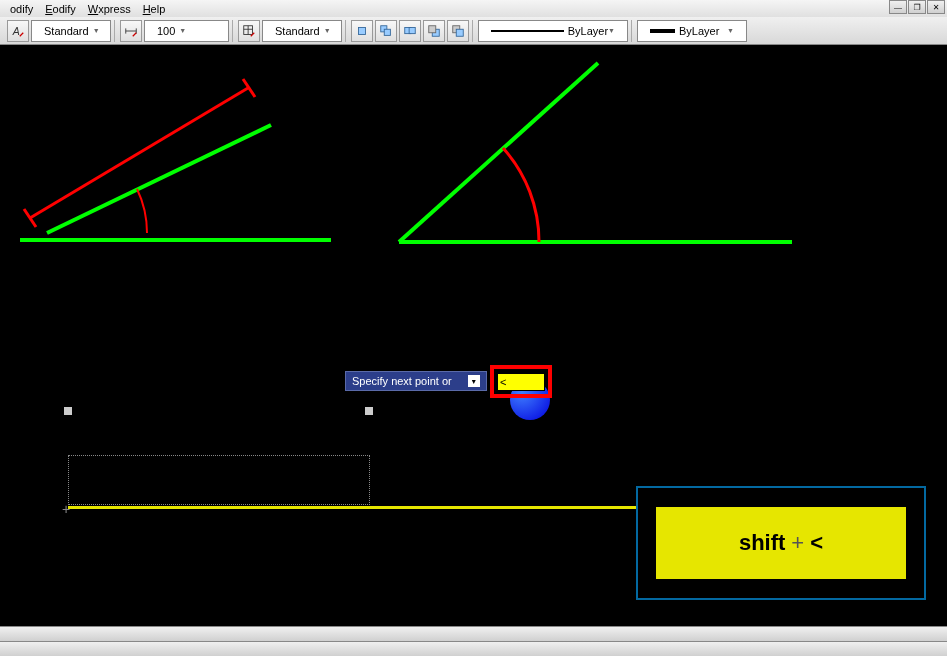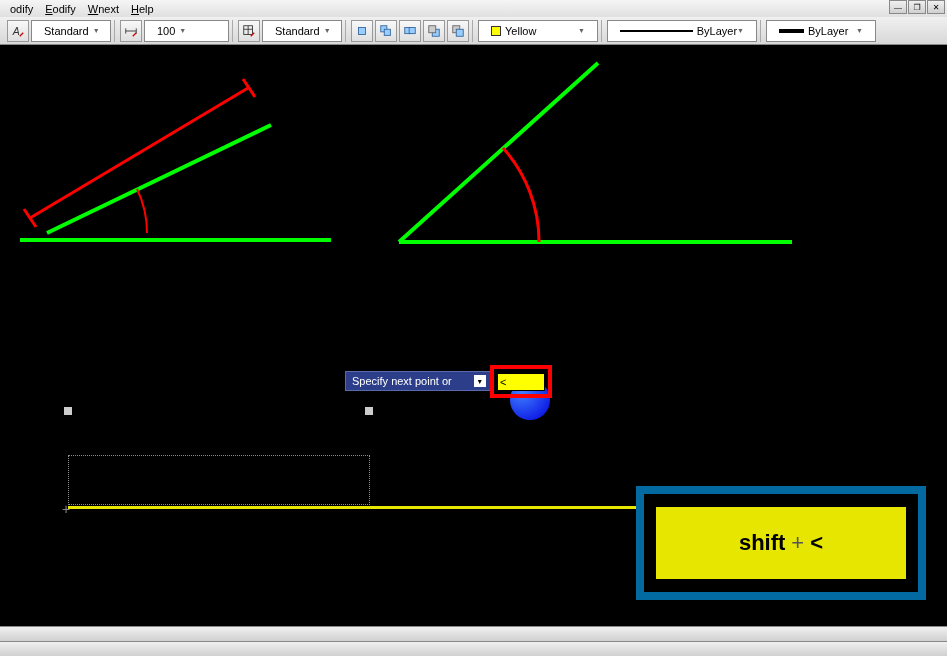--- a/index.html
+++ b/index.html
@@ -144,21 +144,21 @@
       position: absolute;
       top: 326px;
       left: 345px;
       background: #2c3e8a;
       border: 1px solid #5a6aa8;
       color: #fff;
       font-size: 11px;
       padding: 3px 6px;
       display: flex;
       align-items: center;
-      gap: 22px;
+      gap: 16px;
     }
     
     .prompt-icon {
       width: 12px;
       height: 12px;
       background: #fff;
       font-size: 8px;
       color: #000;
       display: flex;
       align-items: center;
@@ -229,21 +229,21 @@
     }
     
     
     .callout {
       position: absolute;
       top: 486px;
       left: 636px;
       width: 290px;
       height: 114px;
       background: #000;
-      border: 8px solid #0369a1;
+      border: 2px solid #0369a1;
       display: flex;
       align-items: center;
       justify-content: center;
     }
     
     .callout-inner {
       width: 250px;
       height: 72px;
       background: #e6e600;
       display: flex;
@@ -273,21 +273,21 @@
       background: linear-gradient(to bottom, #f0f0f0, #d0d0d0);
       border-top: 1px solid #888;
     }
   </style>
 </head>
 <body>
 
 <div class="menu-bar">
   <div class="menu-item"><span>odify</span></div>
   <div class="menu-item"><span class="underline">E</span><span>odify</span></div>
-  <div class="menu-item"><span class="underline">W</span><span>next</span></div>
+  <div class="menu-item"><span class="underline">W</span><span>xpress</span></div>
   <div class="menu-item"><span class="underline">H</span><span>elp</span></div>
   <div class="window-controls">
     <div class="win-btn">—</div>
     <div class="win-btn">❐</div>
     <div class="win-btn">✕</div>
   </div>
 </div>
 
 <div class="toolbar-row">
 
@@ -356,27 +356,20 @@
         </svg>
     </div>
     <div class="tb-icon">
       <svg viewBox="0 0 16 16">
           <rect x="2" y="2" width="8" height="8" fill="#ccc" stroke="#666"></rect>
           <rect x="6" y="6" width="8" height="8" fill="#9cf" stroke="#369"></rect>
         </svg>
     </div>
   </div>
 
-  <div class="toolbar-section">
-    <div class="tb-dropdown" style="width:120px">
-      <div class="color-swatch" style="background:#ffff00"></div>
-      <span>Yellow</span>
-      <span class="arrow" style="margin-left:auto">▼</span>
-    </div>
-  </div>
 
   <div class="toolbar-section">
     <div class="tb-dropdown" style="width:150px">
       <div class="line-preview"></div>
       <span>ByLayer</span>
       <span class="arrow" style="margin-left:auto">▼</span>
     </div>
   </div>
 
   <div class="toolbar-section" style="border-right:none">

